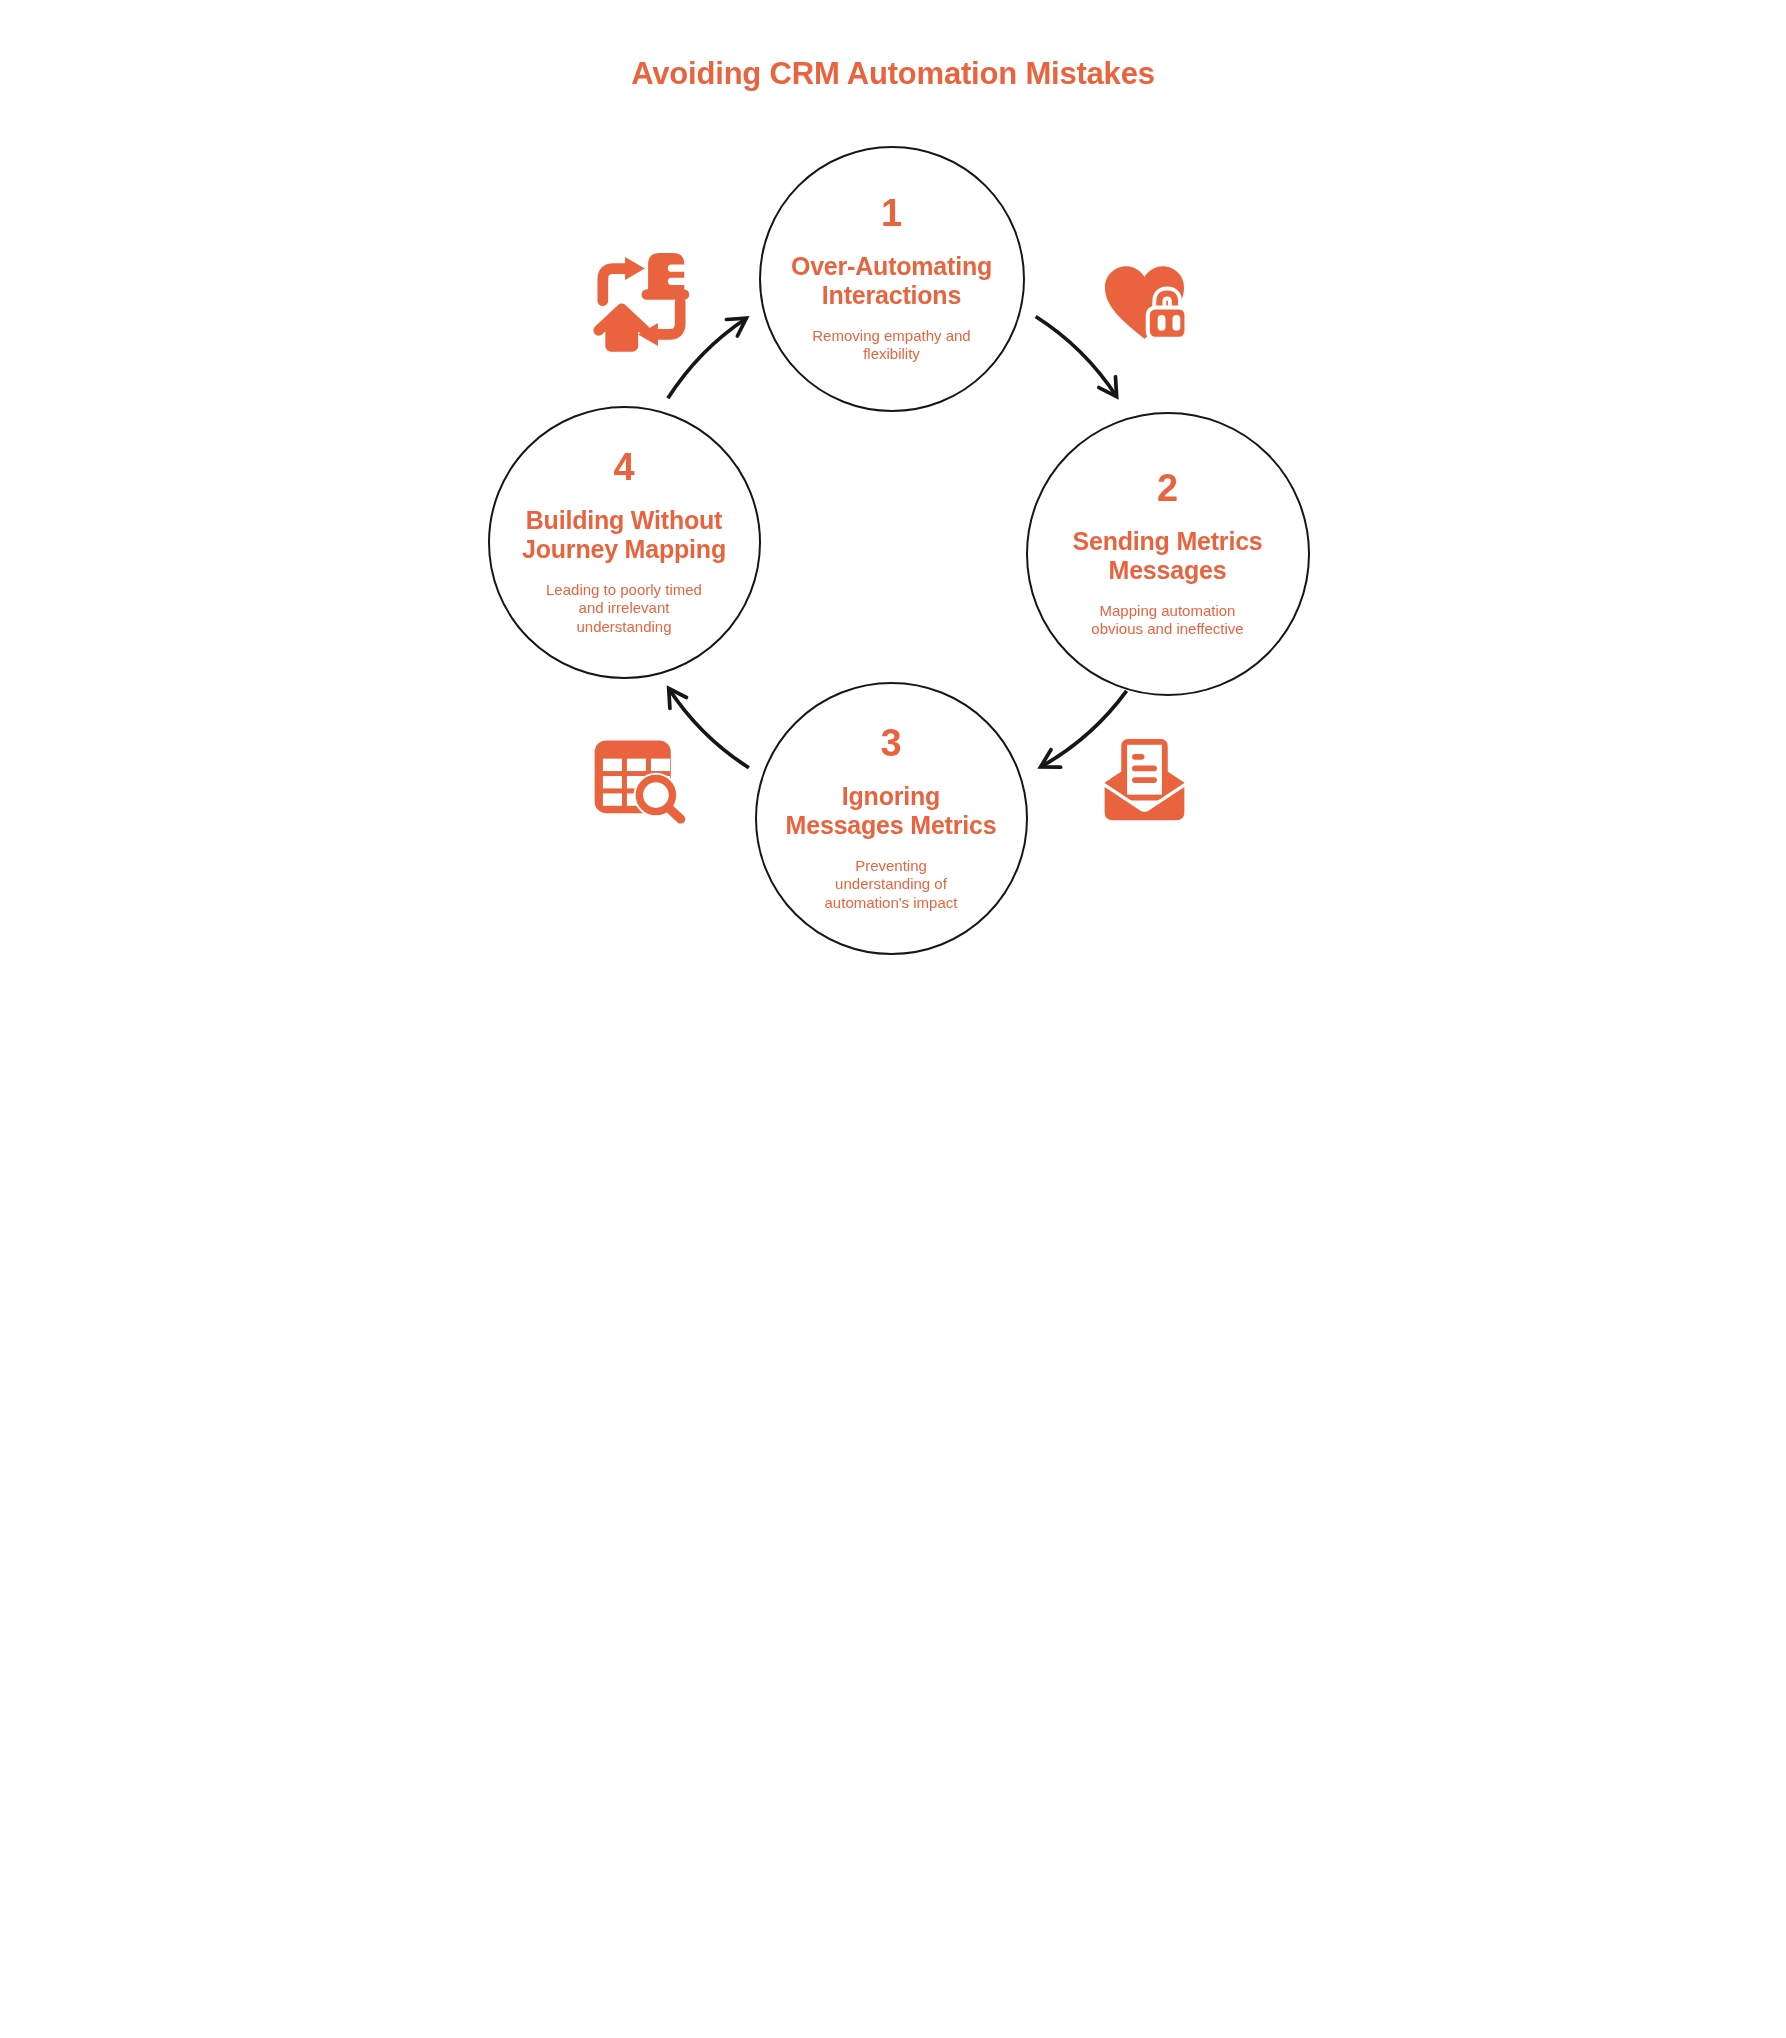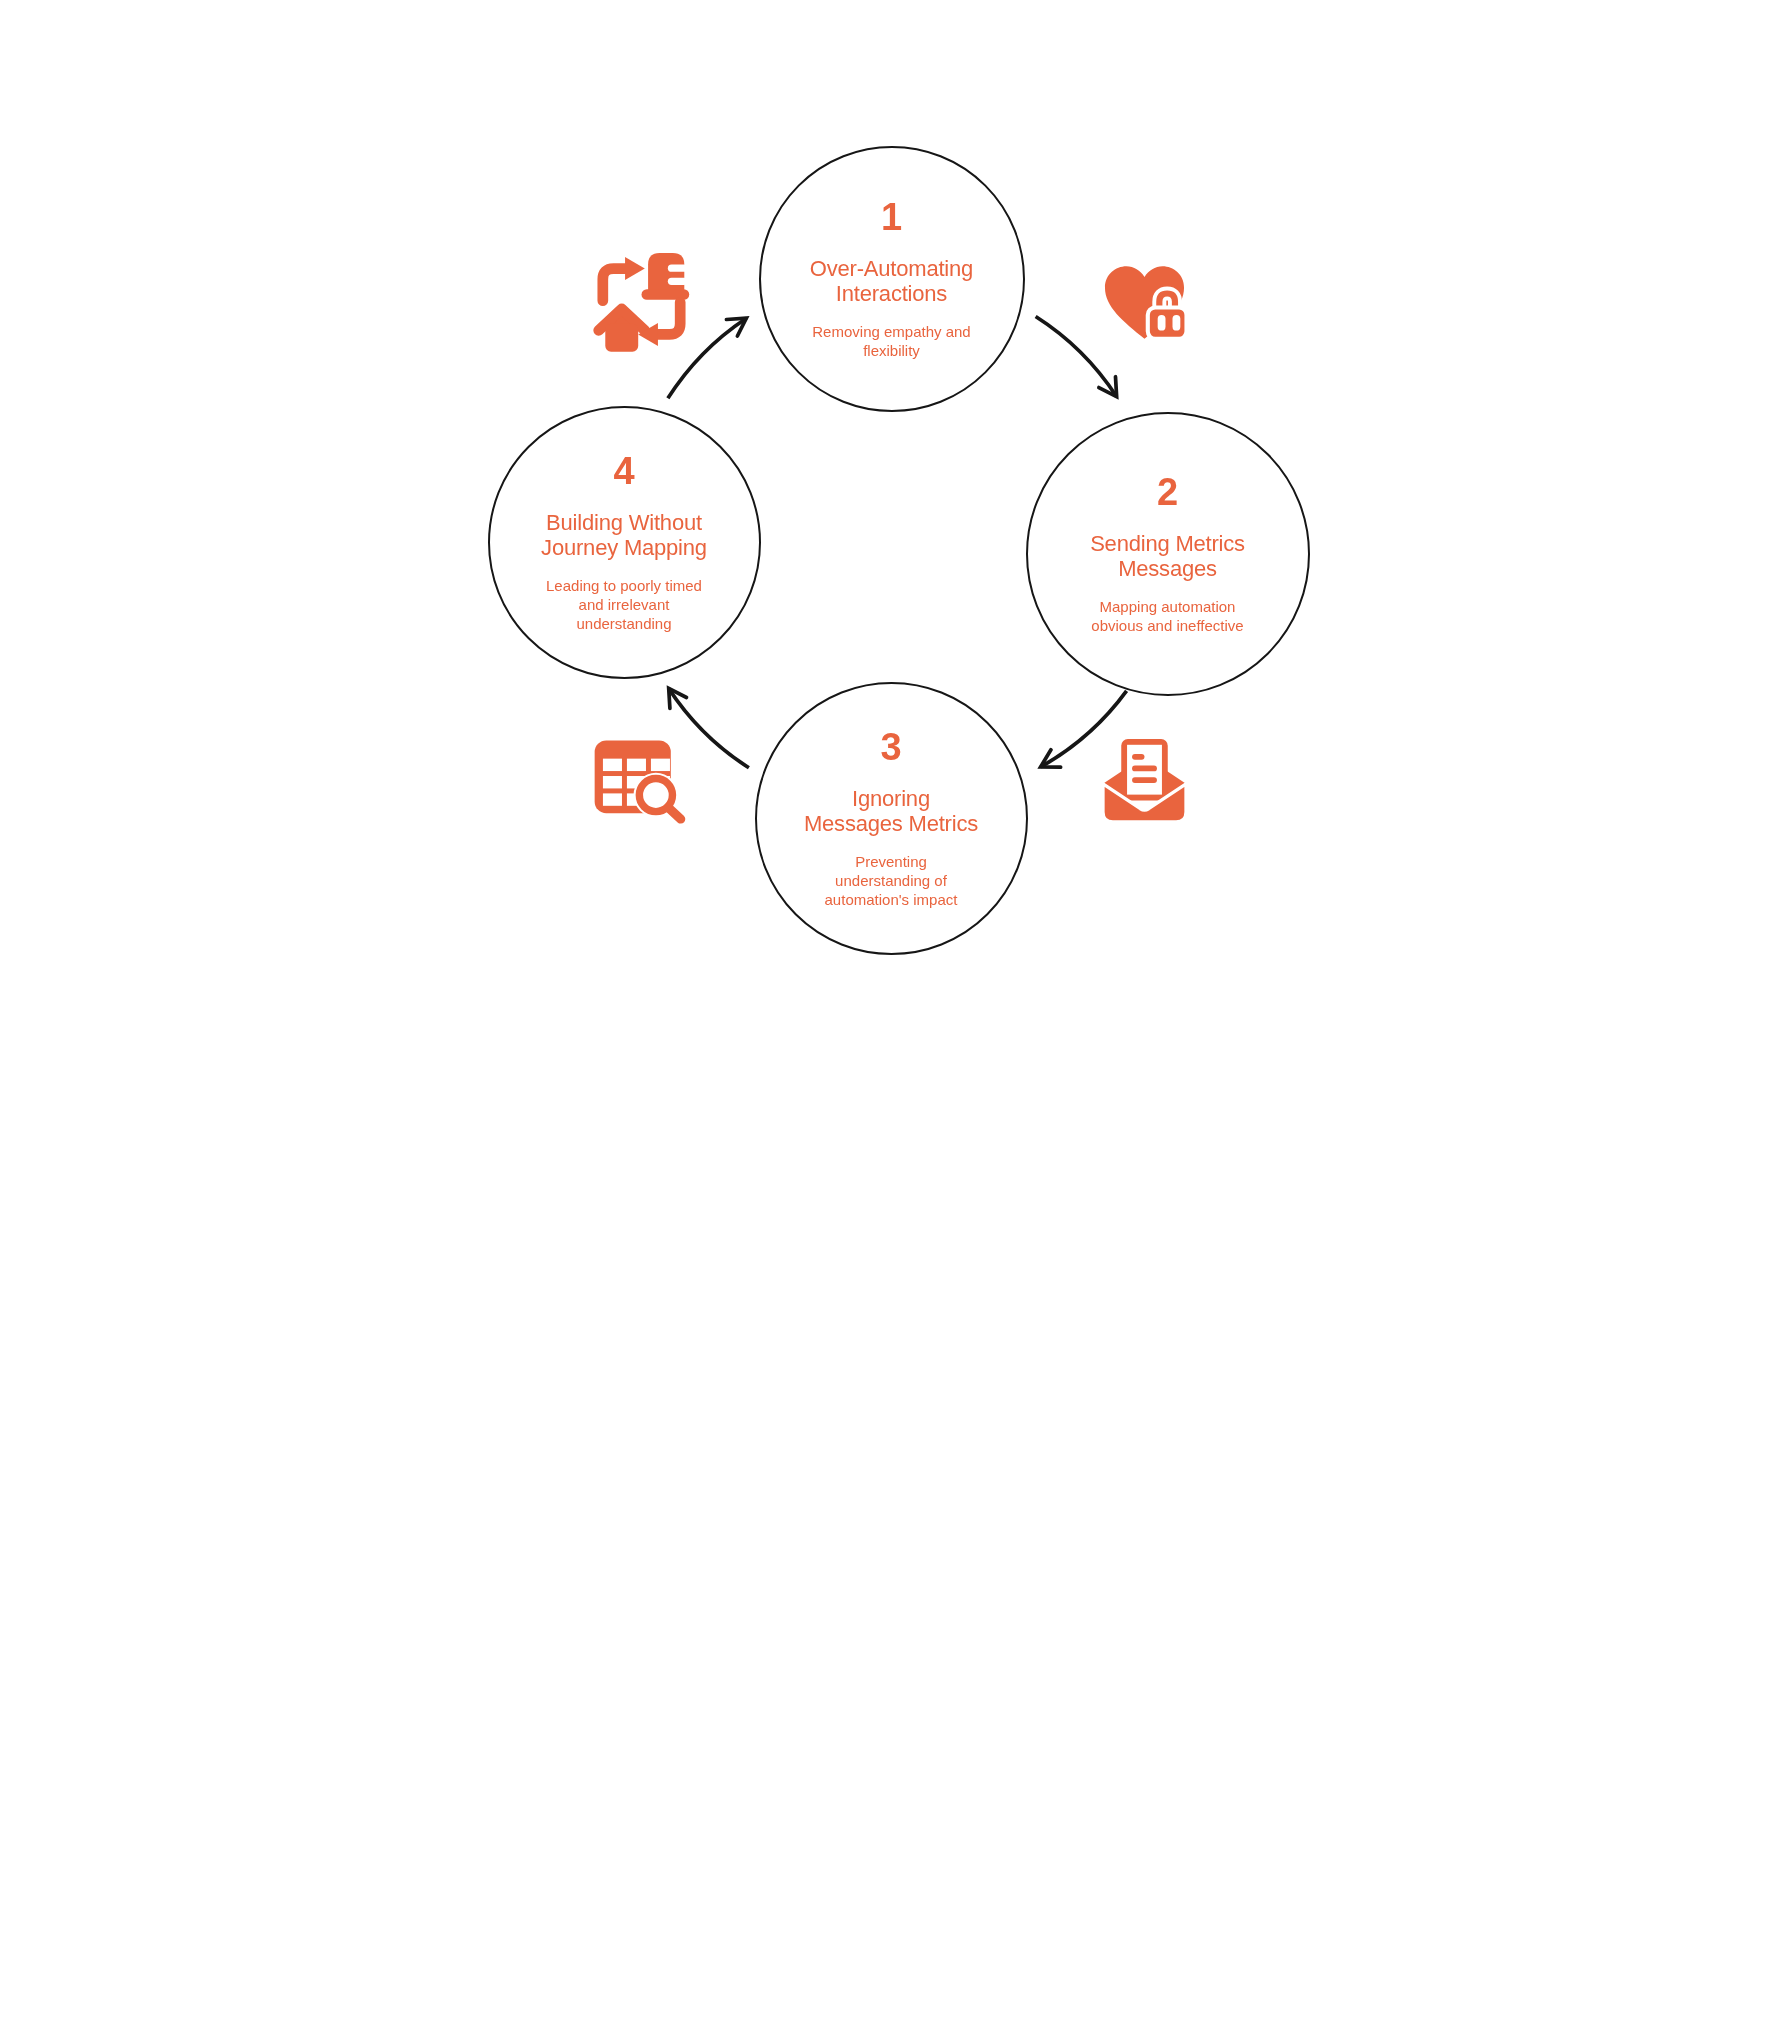--- a/index.html
+++ b/index.html
@@ -49,22 +49,22 @@
   .c2 { left: 579px; top: 412px; width: 284px; height: 284px; }
   .c3 { left: 308px; top: 682px; width: 273px; height: 273px; }
   .c4 { left: 41px;  top: 406px; width: 273px; height: 273px; }
   .step-number {
     font-size: 38px;
     font-weight: 700;
     line-height: 1;
     margin-bottom: 20px;
   }
   .step-title {
-    font-size: 22px;
-    font-weight: 400;
+    font-size: 25px;
+    font-weight: 700;
     line-height: 1.16;
     letter-spacing: -0.2px;
     white-space: pre-line;
     margin-bottom: 16.5px;
   }
   .step-desc {
     font-size: 15px;
     font-weight: 400;
     line-height: 1.24;
     white-space: pre-line;
@@ -73,20 +73,21 @@
   .icon-sync  { left: 145px; top: 248px; }
   .icon-heart { left: 651px; top: 263px; }
   .icon-inbox { left: 651px; top: 734px; }
   .icon-table { left: 146px; top: 732px; }
 </style>
 </head>
 <body>
 
 <div class="canvas">
 
+  <h1 class="page-title">Avoiding CRM Automation Mistakes</h1>
 
   <svg class="arrows-layer" viewBox="0 0 1080 1233" fill="none" xmlns="http://www.w3.org/2000/svg">
     <defs>
       <marker id="ah" markerUnits="userSpaceOnUse" markerWidth="34" markerHeight="32" refX="25" refY="15" orient="auto">
         <path d="M4 3 L25 15 L4 27" fill="none" stroke="#161616" stroke-width="4.5" stroke-linecap="round" stroke-linejoin="miter"></path>
       </marker>
     </defs>
     <path d="M 712 383 A 325 325 0 0 1 810 480" stroke="#161616" stroke-width="4.5" marker-end="url(#ah)"></path>
     <path d="M 822 836 A 325 325 0 0 1 718 928" stroke="#161616" stroke-width="4.5" marker-end="url(#ah)"></path>
     <path d="M 365 929 A 325 325 0 0 1 268 833" stroke="#161616" stroke-width="4.5" marker-end="url(#ah)"></path>

